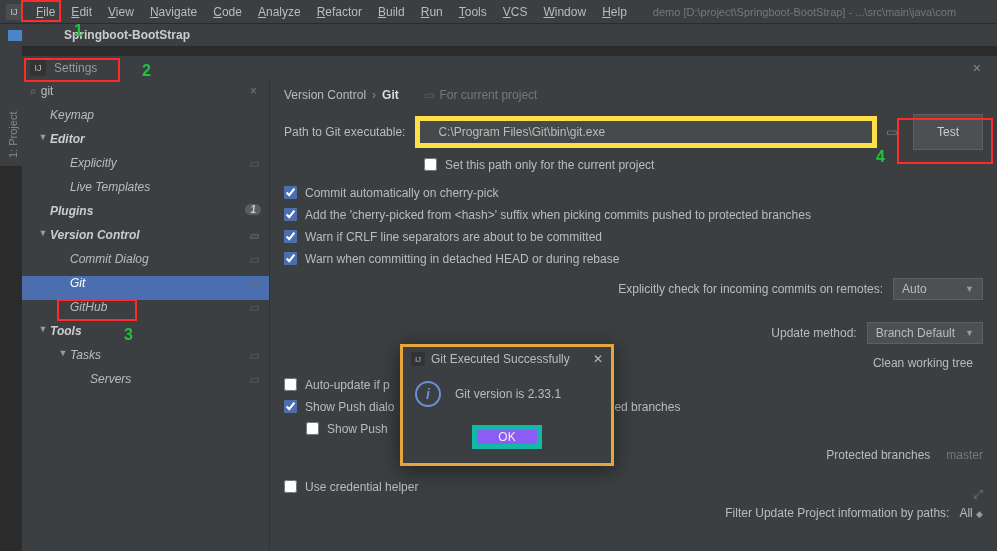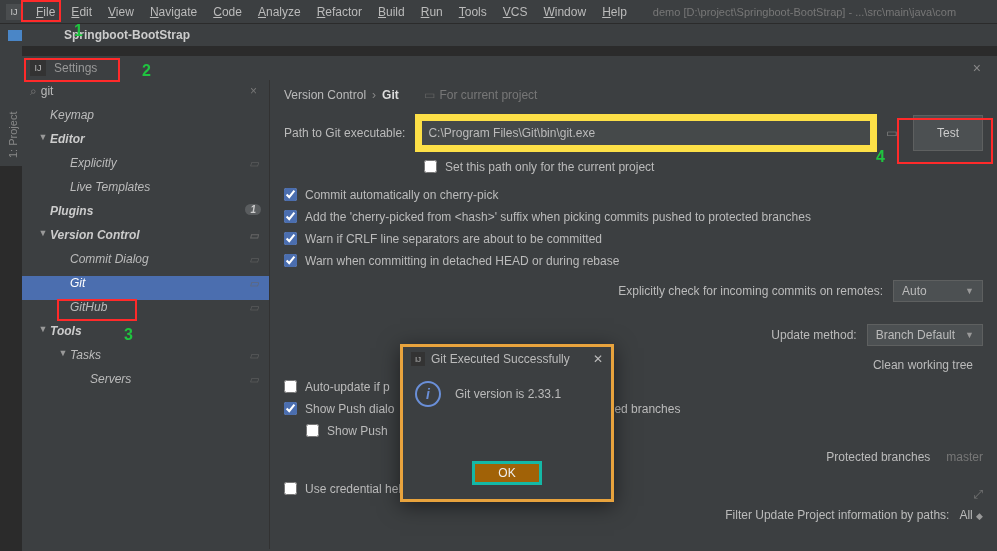--- a/index.html
+++ b/index.html
@@ -44,21 +44,21 @@
 .node .count-badge { background:#5a5d5f; border-radius:8px; padding:0 5px; color:#ccc; font-size:10px; }
 
 .right { flex: 1; padding: 8px 14px; overflow: hidden; position: relative; }
 .crumb { color: #bbb; }
 .crumb .sep { margin: 0 6px; color: #888; }
 .forproj { color: #777; margin-left: 22px; font-size: 11px; margin-top: 32px; }
 .forproj-ic { color:#666; margin-right:4px; }
 
 .row { display: flex; align-items: center; margin-top: 12px; justify-content: flex-end; }
 .row label.fld { color: #bbb; margin-right: 10px; }
-.text-input { background: #45494a; border: 7px solid #fde047; color: #bbb; padding: 3px 6px; height: 38px; }
+.text-input { background: #45494a; border: 5px solid #fde047; color: #bbb; padding: 3px 18px; height: 32px; }
 .path-input { flex: 1; }
 .folder-btn { width: 22px; height: 22px; display:flex; align-items:center; justify-content:center; color:#888; margin-left:4px; cursor:pointer; }
 .test-btn { width: 70px; height: 36px; background: #4c5052; border: 1px solid #5e6060; color: #ccc; margin-left: 10px; cursor:pointer; }
 
 .chk { display: flex; align-items: flex-start; margin-top: 8px; }
 .chk input { margin-right: 8px; accent-color: #4b6eaf; }
 .chk.ind { margin-left: 140px; }
 .chk-label { color: #bbb; }
 
 .grp { margin-top: 14px; }
@@ -69,21 +69,21 @@
 
 .dialog { position: absolute; left: 400px; top: 344px; width: 214px; background: #3c3f41; border: 3px solid #e8a33d; box-shadow: 0 4px 20px rgba(0,0,0,.5); }
 .dialog-title { display:flex; align-items:center; padding:5px 8px; }
 .dialog-title .dlogo { width:14px; height:14px; background:#333; margin-right:6px; font-size:8px; color:#bbb; display:flex; align-items:center; justify-content:center; }
 .dialog-title .dt { color:#bbb; flex:1; }
 .dialog-title .dclose { color:#bbb; cursor:pointer; }
 .dialog-body { display:flex; align-items:center; padding:10px 12px; }
 .info-ic { width:26px; height:26px; border-radius:50%; border:2px solid #6a8fd8; color:#6a8fd8; display:flex; align-items:center; justify-content:center; font-weight:bold; font-style:italic; margin-right:14px; font-size:14px; }
 .dialog-msg { color:#bbb; }
 .dialog-btns { display:flex; justify-content:center; padding:8px 0 14px; }
-.ok-btn { width:70px; height:24px; background:#a16207; border:3px solid #14b8a6; color:#eee; cursor:pointer;margin-top:36px; }
+.ok-btn { width:70px; height:24px; background:#8b5cf6; border:5px solid #14b8a6; color:#eee; cursor:pointer; }
 
 .hl-red { position:absolute; border:2px solid #ff2a2a; pointer-events:none; }
 .hl1 { left:21px; top:0; width:40px; height:22px; }
 .hl2 { left:24px; top:58px; width:96px; height:24px; }
 .hl3 { left:57px; top:299px; width:80px; height:22px; }
 .hl4 { left:897px; top:118px; width:96px; height:46px; }
 .num { position:absolute; font-weight:bold; font-size:16px; color:#1fc43f; }
 .n1 { left:74px; top:22px; }
 .n2 { left:142px; top:62px; }
 .n3 { left:124px; top:326px; }

